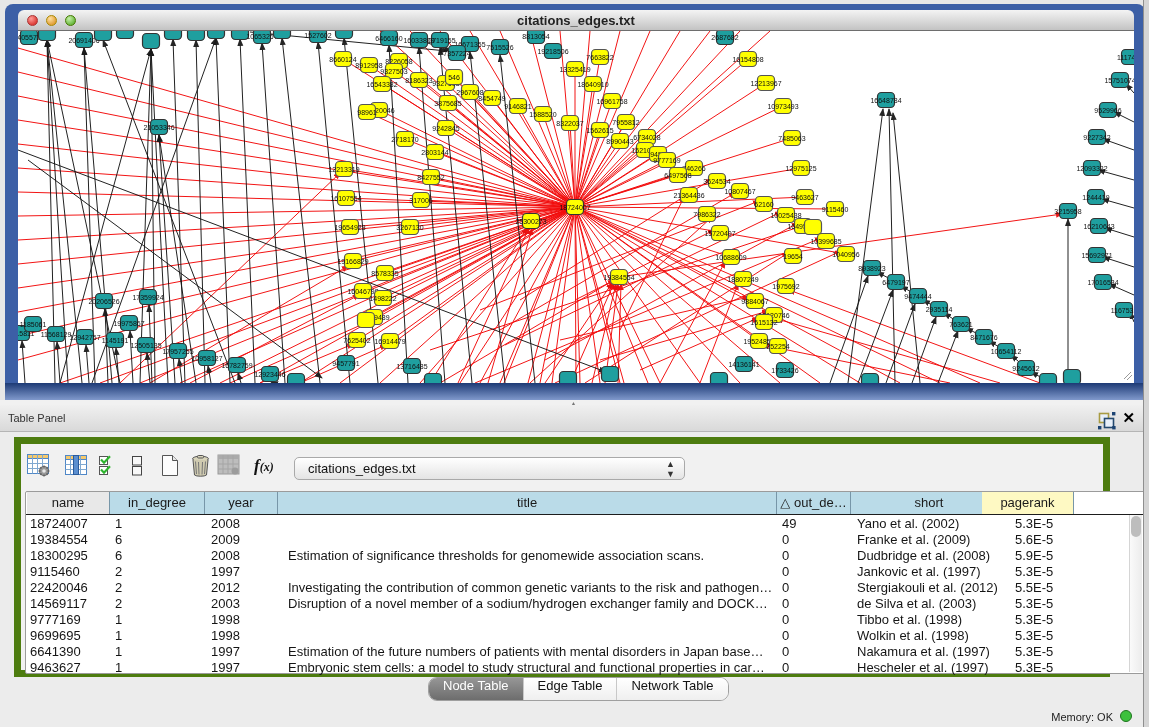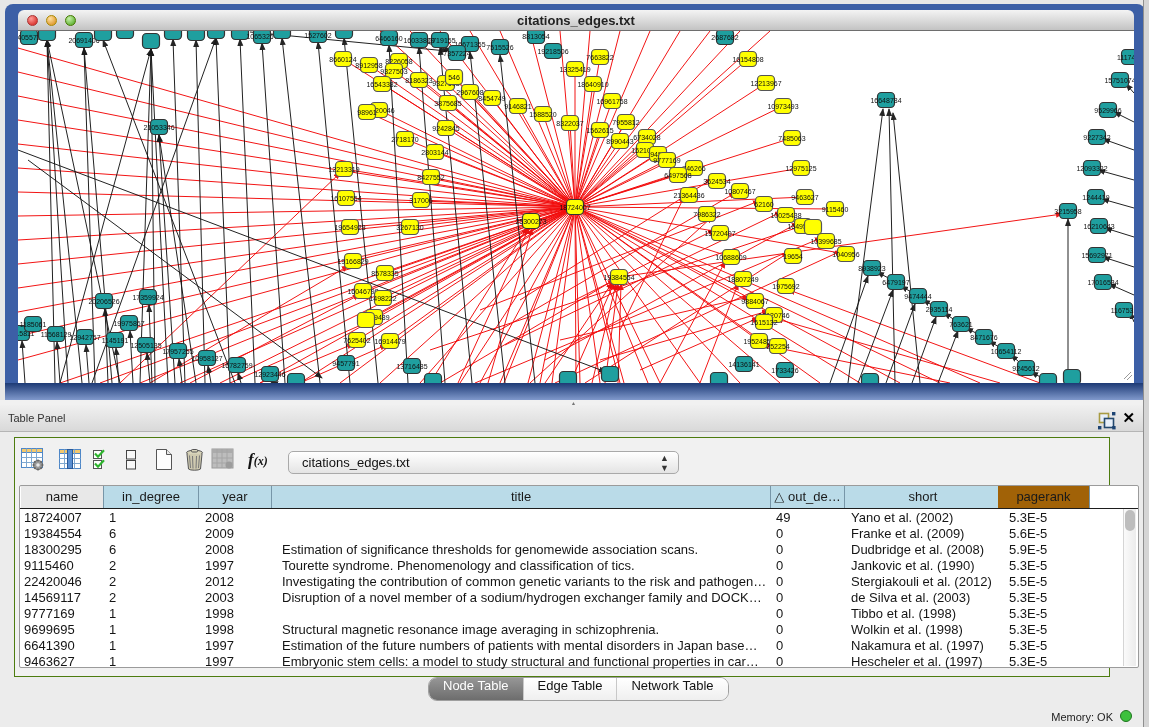--- a/index.html
+++ b/index.html
@@ -17,21 +17,21 @@
 #tl2{left:28px;background:radial-gradient(circle at 35% 30%,#ffe0a0,#e1a03a 70%);border:1px solid #a80}
 #tl3{left:47px;background:radial-gradient(circle at 35% 30%,#c5f0a8,#6cb942 70%);border:1px solid #470}
 .re{stroke:#f20d0d;stroke-width:1;opacity:0.97}
 .be{stroke:#161616;stroke-width:1;opacity:0.95}
 .nl{font-size:7px;fill:#101010;text-anchor:middle;font-family:"Liberation Sans",sans-serif}
 #tp{position:absolute;left:0;top:400px;width:1143px;height:327px;background:#ececec}
 #tphead{position:absolute;left:0;top:5px;width:1143px;height:27px;
  background:linear-gradient(#f0f0f0,#d9d9d9);border-bottom:1px solid #b5b5b5}
 #tphead .t{position:absolute;left:8px;top:7px;font-size:11px;color:#333}
 #container{position:absolute;left:14px;top:37px;width:1096px;height:240px;
- background:#f1f1f1;border:1px solid #4d7c0f;border-radius:0}
+ background:#f1f1f1;border:7px solid #4d7c0f;border-radius:0}
 .ticon{position:absolute;top:10px}
 #dd{position:absolute;left:273px;top:13px;width:391px;height:23px;background:linear-gradient(#ffffff,#e4e4e4);
  border:1px solid #a9a9a9;border-radius:5px;font-size:13px;color:#111;line-height:21px;padding-left:13px}
 #dd .arr{position:absolute;right:9px;top:1px;font-size:9px;color:#333;line-height:10px}
 #scrollpane{position:absolute;left:4px;top:47px;width:1120px;height:183px;background:#fff;
  border:1px solid #9b9b9b;border-radius:2px}
 #thead{position:absolute;left:0;top:0;height:23px;width:1118px;border-bottom:1px solid #1d1d1d}
 .hc{position:absolute;top:0;height:22px;background:#badbe8;border-right:1px solid #7796a8;
  font-size:13px;color:#1a1a1a;text-align:center;line-height:22px;overflow:hidden;white-space:nowrap}
 .row{position:absolute;left:0;width:1118px;height:16px;font-size:13px;color:#151515;white-space:nowrap}
@@ -623,21 +623,21 @@
       <div class="ticon" style="left:233px;top:12px;font-family:'Liberation Serif',serif;font-style:italic;font-size:17px;font-weight:bold;color:#111">f<span style="font-size:12px">(x)</span></div>
       <div id="dd">citations_edges.txt<div class="arr">▲<br>▼</div></div>
       <div id="scrollpane">
         <div id="thead">
           <div class="hc" style="left:1px;width:83px;background:#e8e8e8">name</div>
           <div class="hc" style="left:84px;width:95px;background:#badbe8">in_degree</div>
           <div class="hc" style="left:179px;width:73px;background:#badbe8">year</div>
           <div class="hc" style="left:252px;width:499px;background:#badbe8">title</div>
           <div class="hc" style="left:751px;width:74px;background:#badbe8">△ out_de…</div>
           <div class="hc" style="left:825px;width:157px;background:#badbe8">short</div>
-          <div class="hc" style="left:978px;width:92px;background:#a16207">pagerank</div>
+          <div class="hc" style="left:956px;width:92px;background:#fef9c3">pagerank</div>
         </div>
         <div class="row" style="top:24px">
           <div class="c" style="left:4px;width:80px">18724007</div>
           <div class="c" style="left:89px;width:90px">1</div>
           <div class="c" style="left:185px;width:66px">2008</div>
           <div class="c" style="left:756px;width:68px">49</div>
           <div class="c" style="left:831px;width:150px">Yano et al. (2002)</div>
           <div class="c" style="left:989px;width:90px">5.3E-5</div>
         </div>
         <div class="row" style="top:40px">
@@ -654,23 +654,22 @@
           <div class="c" style="left:185px;width:66px">2008</div>
           <div class="c" style="left:262px;width:488px">Estimation of significance thresholds for genomewide association scans.</div>
           <div class="c" style="left:756px;width:68px">0</div>
           <div class="c" style="left:831px;width:150px">Dudbridge et al. (2008)</div>
           <div class="c" style="left:989px;width:90px">5.9E-5</div>
         </div>
         <div class="row" style="top:72px">
           <div class="c" style="left:4px;width:80px">9115460</div>
           <div class="c" style="left:89px;width:90px">2</div>
           <div class="c" style="left:185px;width:66px">1997</div>
-          <div class="c" style="left:262px;width:488px">Tourette syndrome. Phenomenology and classification of tics.</div>
-          <div class="c" style="left:756px;width:68px">0</div>
-          <div class="c" style="left:831px;width:150px">Jankovic et al. (1990)</div>
+          <div class="c" style="left:756px;width:68px">0</div>
+          <div class="c" style="left:831px;width:150px">Jankovic et al. (1997)</div>
           <div class="c" style="left:989px;width:90px">5.3E-5</div>
         </div>
         <div class="row" style="top:88px">
           <div class="c" style="left:4px;width:80px">22420046</div>
           <div class="c" style="left:89px;width:90px">2</div>
           <div class="c" style="left:185px;width:66px">2012</div>
           <div class="c" style="left:262px;width:488px">Investigating the contribution of common genetic variants to the risk and pathogen…</div>
           <div class="c" style="left:756px;width:68px">0</div>
           <div class="c" style="left:831px;width:150px">Stergiakouli et al. (2012)</div>
           <div class="c" style="left:989px;width:90px">5.5E-5</div>
@@ -689,21 +688,20 @@
           <div class="c" style="left:89px;width:90px">1</div>
           <div class="c" style="left:185px;width:66px">1998</div>
           <div class="c" style="left:756px;width:68px">0</div>
           <div class="c" style="left:831px;width:150px">Tibbo et al. (1998)</div>
           <div class="c" style="left:989px;width:90px">5.3E-5</div>
         </div>
         <div class="row" style="top:136px">
           <div class="c" style="left:4px;width:80px">9699695</div>
           <div class="c" style="left:89px;width:90px">1</div>
           <div class="c" style="left:185px;width:66px">1998</div>
-          <div class="c" style="left:262px;width:488px">Structural magnetic resonance image averaging in schizophrenia.</div>
           <div class="c" style="left:756px;width:68px">0</div>
           <div class="c" style="left:831px;width:150px">Wolkin et al. (1998)</div>
           <div class="c" style="left:989px;width:90px">5.3E-5</div>
         </div>
         <div class="row" style="top:152px">
           <div class="c" style="left:4px;width:80px">6641390</div>
           <div class="c" style="left:89px;width:90px">1</div>
           <div class="c" style="left:185px;width:66px">1997</div>
           <div class="c" style="left:262px;width:488px">Estimation of the future numbers of patients with mental disorders in Japan base…</div>
           <div class="c" style="left:756px;width:68px">0</div>

